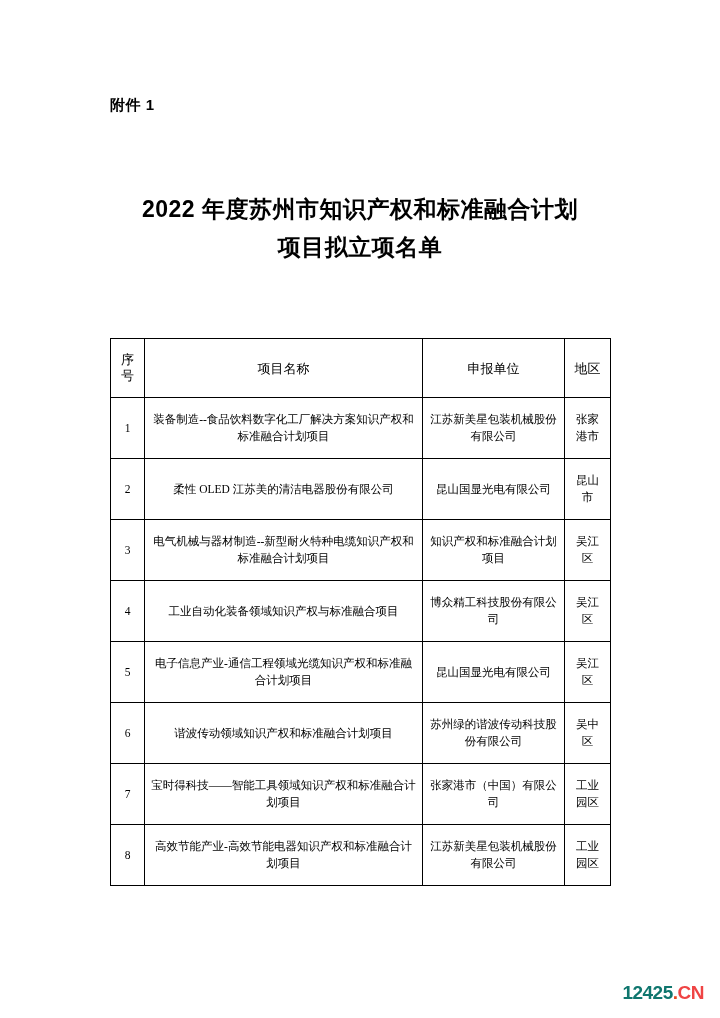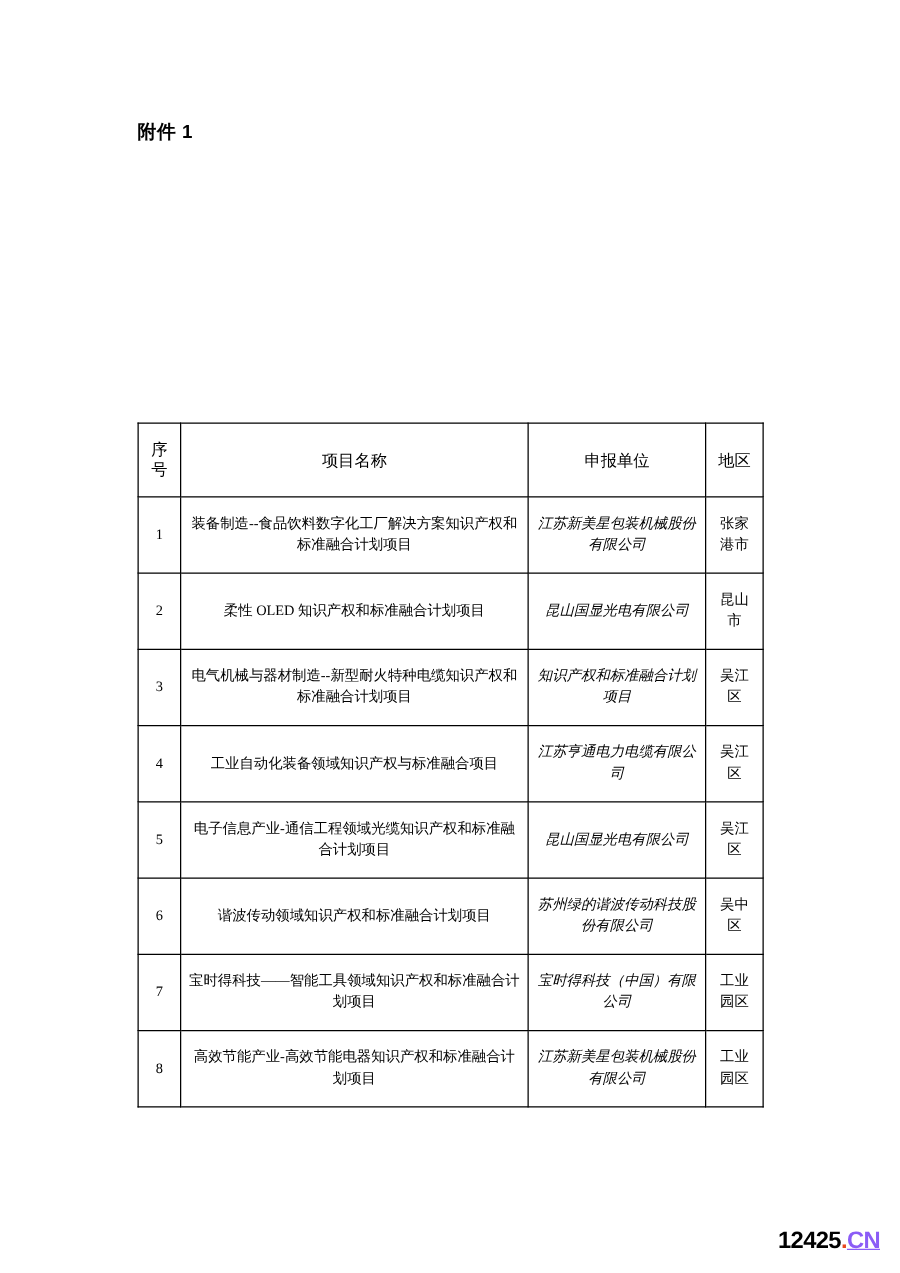--- a/index.html
+++ b/index.html
@@ -77,44 +77,48 @@
     font-size: 13px;
     padding: 8px 6px;
     height: 42px;
   }
   .col-seq { width: 34px; }
   .col-name { width: 278px; }
   .col-unit { width: 142px; }
   .col-area { width: 46px; }
   td.seq { font-size: 11px; }
   td.name { line-height: 18px; margin-left: 48px; }
-  td.unit { line-height: 18px; font-style: italic; }
+  td.unit { line-height: 18px; }
   td.area { line-height: 17px; }
   .hdr-seq span { display: block; line-height: 16px; }
   .row-tall td { height: 50px; }
   .watermark {
     position: absolute;
     right: 16px;
     bottom: 14px;
     font-family: "Liberation Sans", "DejaVu Sans", sans-serif;
     font-size: 19px;
     font-weight: bold;
     letter-spacing: -0.5px;
   }
-  .watermark .num { color: #000000; }
+  .watermark .num { color: #0f766e; }
   .watermark .dot { color: #e8471f; }
-  .watermark .cn { color: #8b5cf6; text-decoration: underline; }
+  .watermark .cn { color: #ef4444; }
 </style>
 </head>
 <body>
 
 <div class="page">
 
   <div class="attachment-label">附件 1</div>
 
+  <div class="doc-title">
+    <span class="line1">2022 年度苏州市知识产权和标准融合计划</span>
+    <span class="line2">项目拟立项名单</span>
+  </div>
 
 
   <table class="listing">
     <colgroup>
       <col class="col-seq">
       <col class="col-name">
       <col class="col-unit">
       <col class="col-area">
     </colgroup>
     <thead>
@@ -130,52 +134,52 @@
     </thead>
     <tbody>
       <tr class="row-tall">
         <td class="seq">1</td>
         <td class="name">装备制造--食品饮料数字化工厂解决方案知识产权和标准融合计划项目</td>
         <td class="unit">江苏新美星包装机械股份有限公司</td>
         <td class="area">张家港市</td>
       </tr>
       <tr class="row-tall">
         <td class="seq">2</td>
-        <td class="name">柔性 OLED 知识产权和标准融合计划项目</td>
+        <td class="name">柔性 OLED 江苏美的清洁电器股份有限公司</td>
         <td class="unit">昆山国显光电有限公司</td>
         <td class="area">昆山市</td>
       </tr>
       <tr class="row-tall">
         <td class="seq">3</td>
         <td class="name">电气机械与器材制造--新型耐火特种电缆知识产权和标准融合计划项目</td>
         <td class="unit">知识产权和标准融合计划项目</td>
         <td class="area">吴江区</td>
       </tr>
       <tr class="row-tall">
         <td class="seq">4</td>
         <td class="name">工业自动化装备领域知识产权与标准融合项目</td>
-        <td class="unit">江苏亨通电力电缆有限公司</td>
+        <td class="unit">博众精工科技股份有限公司</td>
         <td class="area">吴江区</td>
       </tr>
       <tr class="row-tall">
         <td class="seq">5</td>
         <td class="name">电子信息产业-通信工程领域光缆知识产权和标准融合计划项目</td>
         <td class="unit">昆山国显光电有限公司</td>
         <td class="area">吴江区</td>
       </tr>
       <tr class="row-tall">
         <td class="seq">6</td>
         <td class="name">谐波传动领域知识产权和标准融合计划项目</td>
         <td class="unit">苏州绿的谐波传动科技股份有限公司</td>
         <td class="area">吴中区</td>
       </tr>
       <tr class="row-tall">
         <td class="seq">7</td>
         <td class="name">宝时得科技——智能工具领域知识产权和标准融合计划项目</td>
-        <td class="unit">宝时得科技（中国）有限公司</td>
+        <td class="unit">张家港市（中国）有限公司</td>
         <td class="area">工业园区</td>
       </tr>
       <tr class="row-tall">
         <td class="seq">8</td>
         <td class="name">高效节能产业-高效节能电器知识产权和标准融合计划项目</td>
         <td class="unit">江苏新美星包装机械股份有限公司</td>
         <td class="area">工业园区</td>
       </tr>
     </tbody>
   </table>

